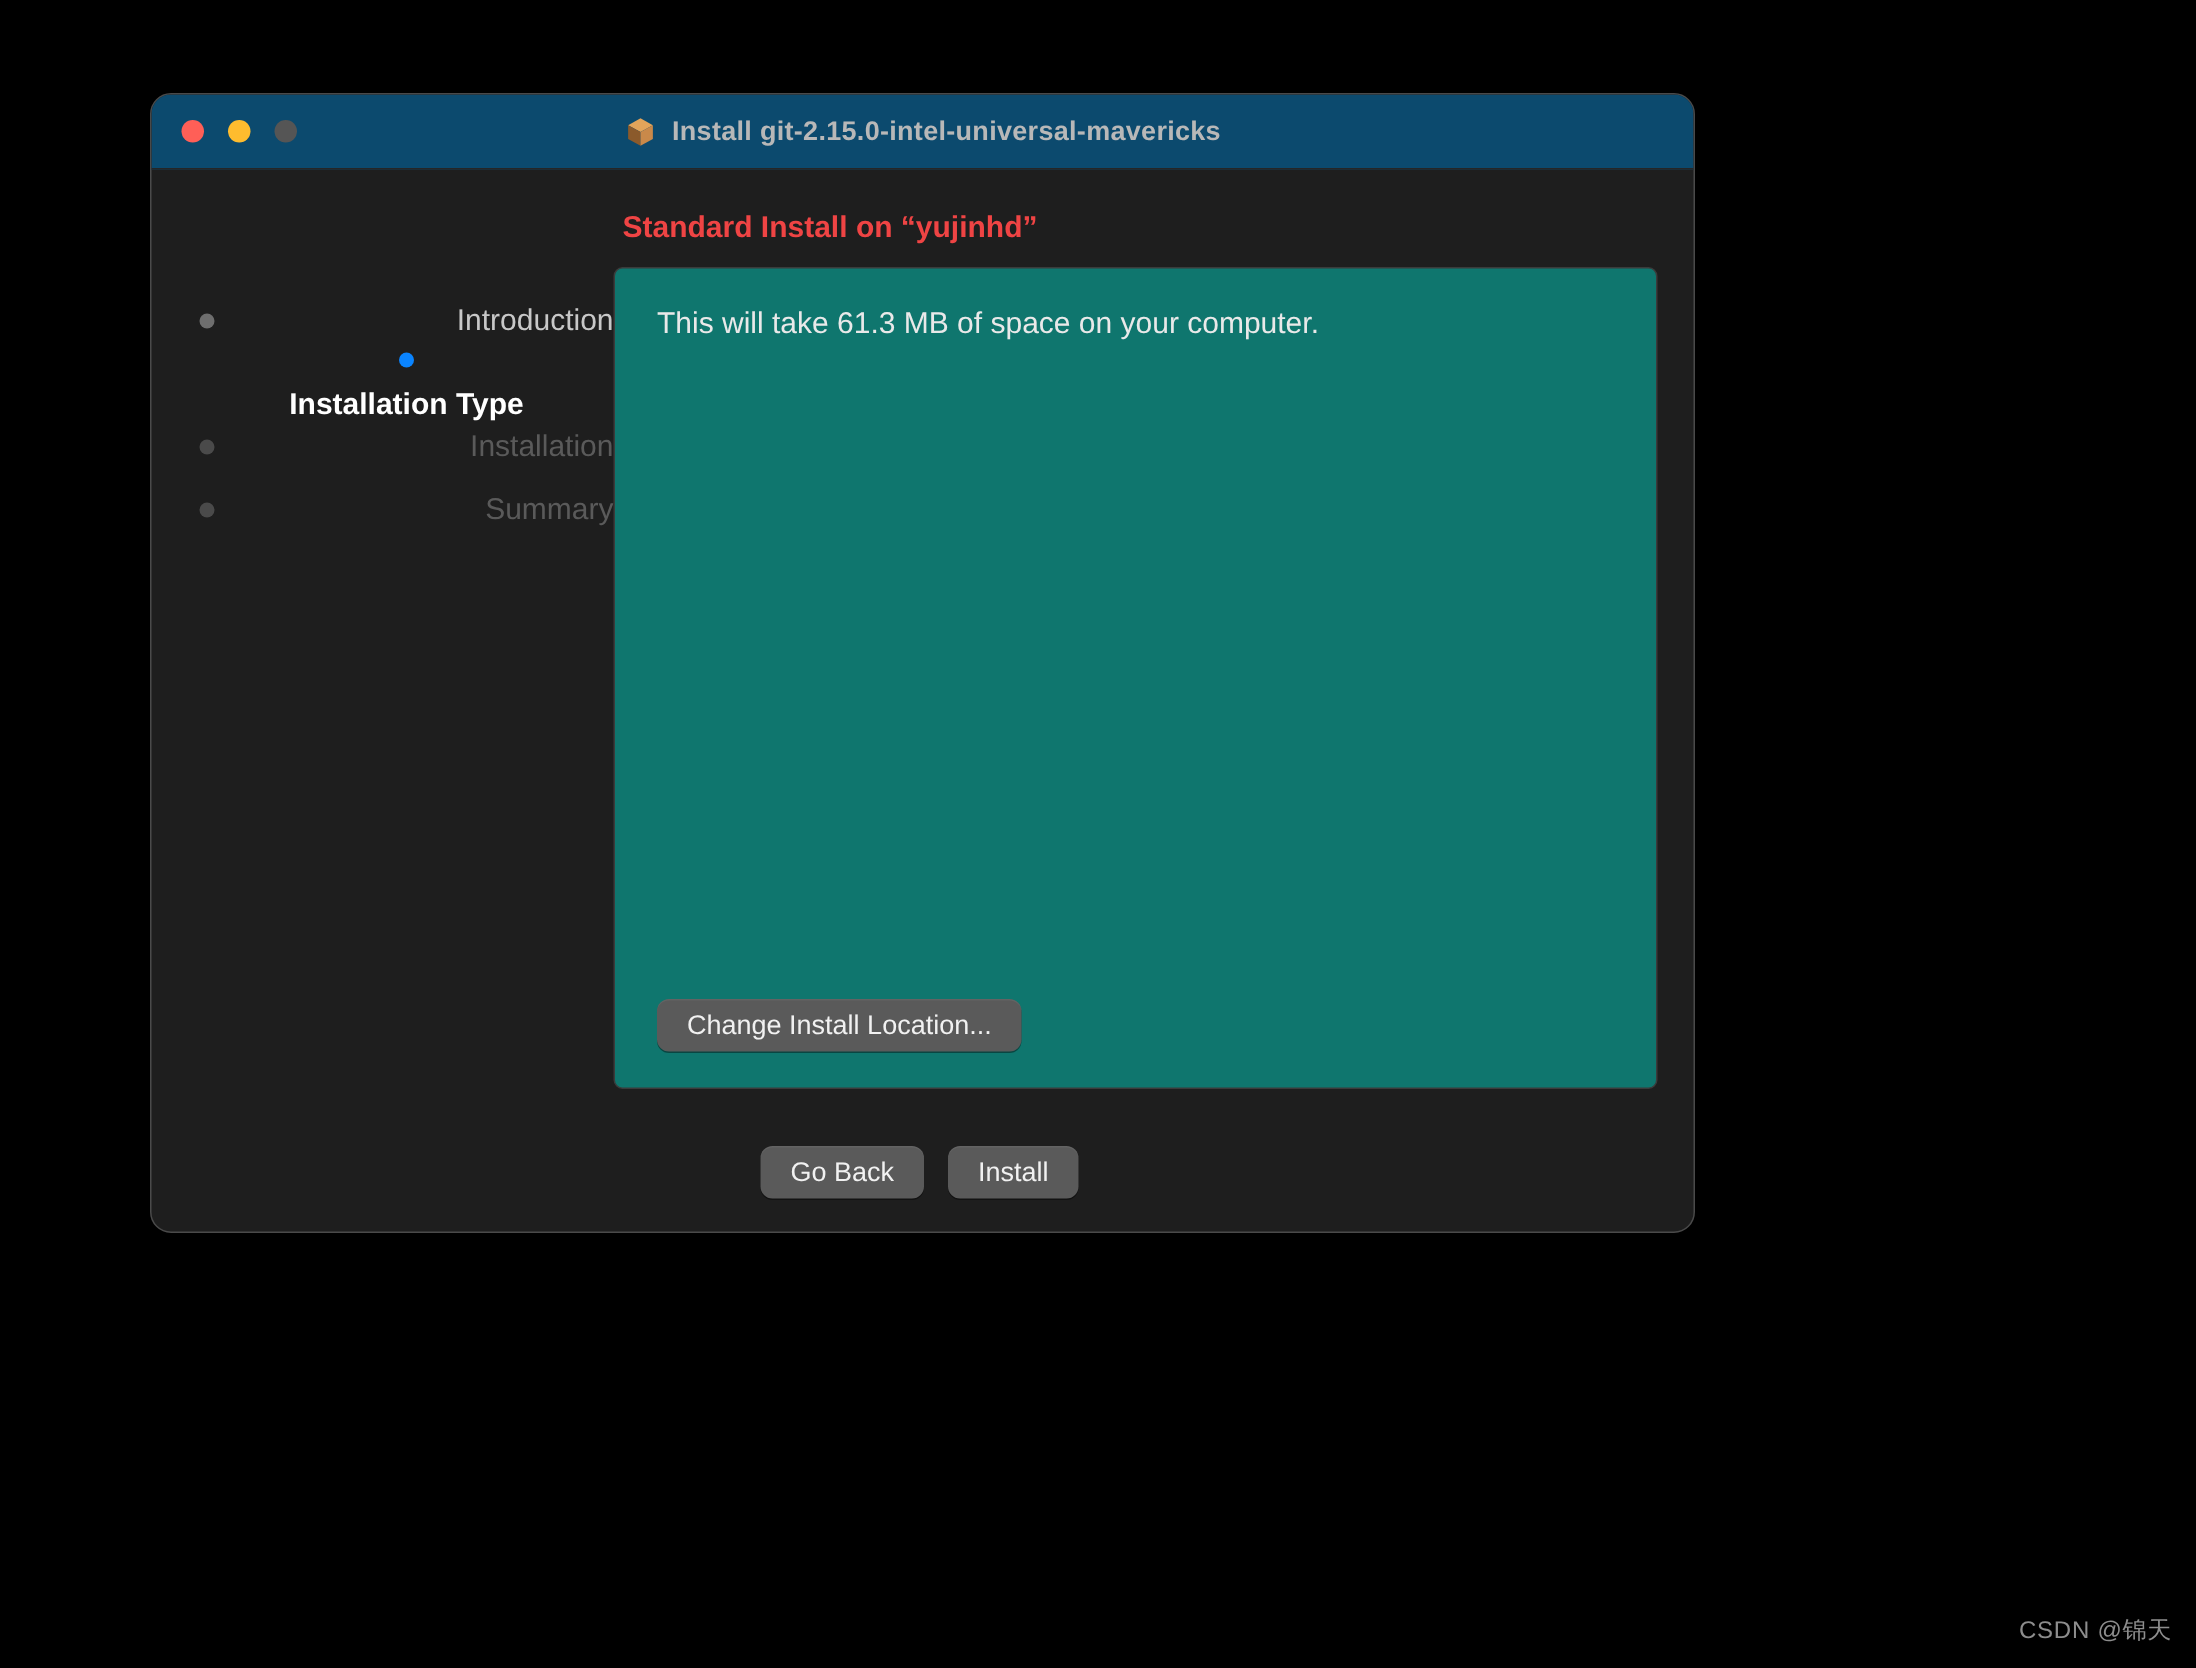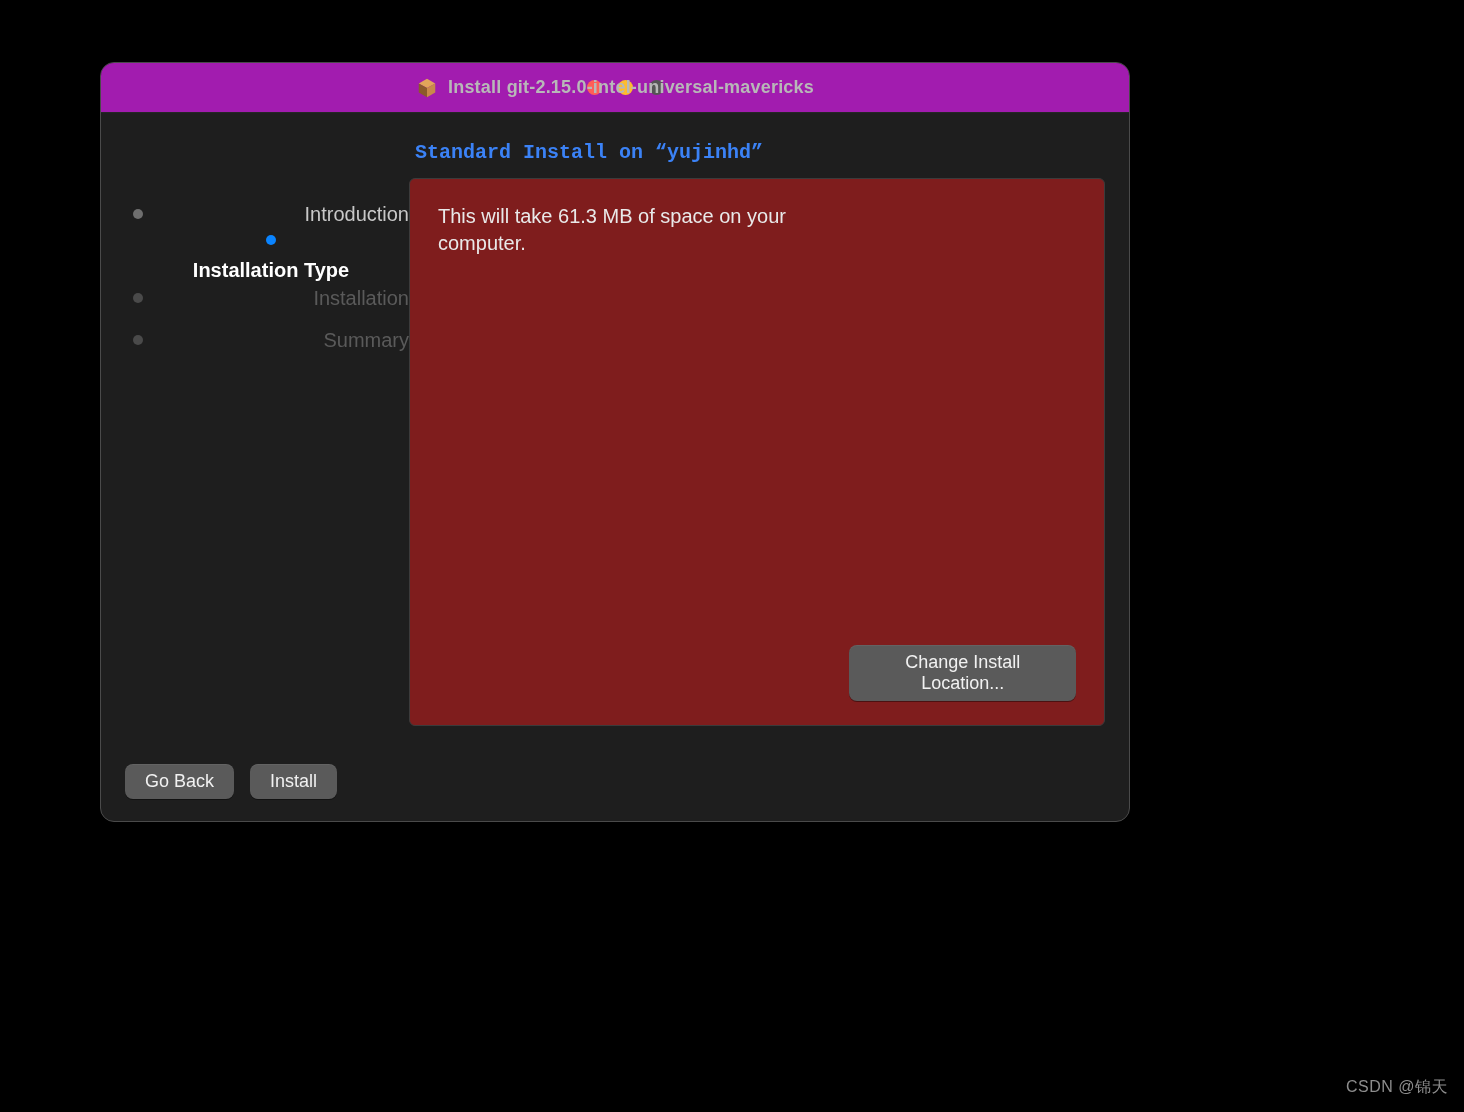--- a/index.html
+++ b/index.html
@@ -23,27 +23,26 @@
     border: 1px solid #4a4a4a;
     border-radius: 14px;
     box-shadow: 0 30px 80px rgba(0,0,0,0.7);
     display: flex;
     flex-direction: column;
     overflow: hidden;
   }
 
   .titlebar {
     height: 50px;
-    background: #a21caf;
+    background: #0c4a6e;
     display: flex;
     align-items: center;
     position: relative;
     flex: 0 0 auto;
     border-bottom: 1px solid #262626;
-    justify-content: center;
   }
 
   .traffic-lights {
     display: flex;
     align-items: center;
     gap: 16px;
     padding-left: 20px;
   }
   .tl { width: 15px; height: 15px; border-radius: 50%; }
   .tl-red    { background: #ff5f57; }
@@ -100,35 +99,34 @@
   .step.pending { color: #5a5a5a; }
   .step.pending .dot { background: #4a4a4a; }
 
   .main {
     flex: 1 1 auto;
     display: flex;
     flex-direction: column;
   }
 
   .panel-heading {
-    color: #3b82f6;
+    color: #ef4444;
     font-size: 20px;
     font-weight: 600;
     padding: 0 0 14px 6px;
-    font-family: Liberation Mono, monospace;
   }
 
   .panel {
     flex: 1 1 auto;
     border: 1px solid #3b3b3b;
     border-radius: 6px;
-    background: #7f1d1d;
+    background: #0f766e;
     padding: 24px 28px;
     display: flex;
-    flex-direction: row;
+    flex-direction: column;
     color: #e9e9e9;
     font-size: 20px;
     line-height: 1.35;
   }
   .panel p + p { margin-top: 22px; }
 
   .panel-actions {
     margin-top: auto;
     display: flex;
   }
@@ -141,21 +139,21 @@
     border: none;
     border-radius: 8px;
     padding: 7px 20px;
     cursor: pointer;
     box-shadow: inset 0 1px 0 rgba(255,255,255,0.06), 0 1px 0 rgba(0,0,0,0.4);
   }
 
   .footer {
     flex: 0 0 auto;
     display: flex;
-    justify-content: flex-start;
+    justify-content: center;
     gap: 16px;
     padding: 18px 28px 22px 24px;
   }
 
   .watermark {
     position: absolute;
     right: 16px;
     bottom: 14px;
     color: #8d8d8d;
     font-size: 16px;

